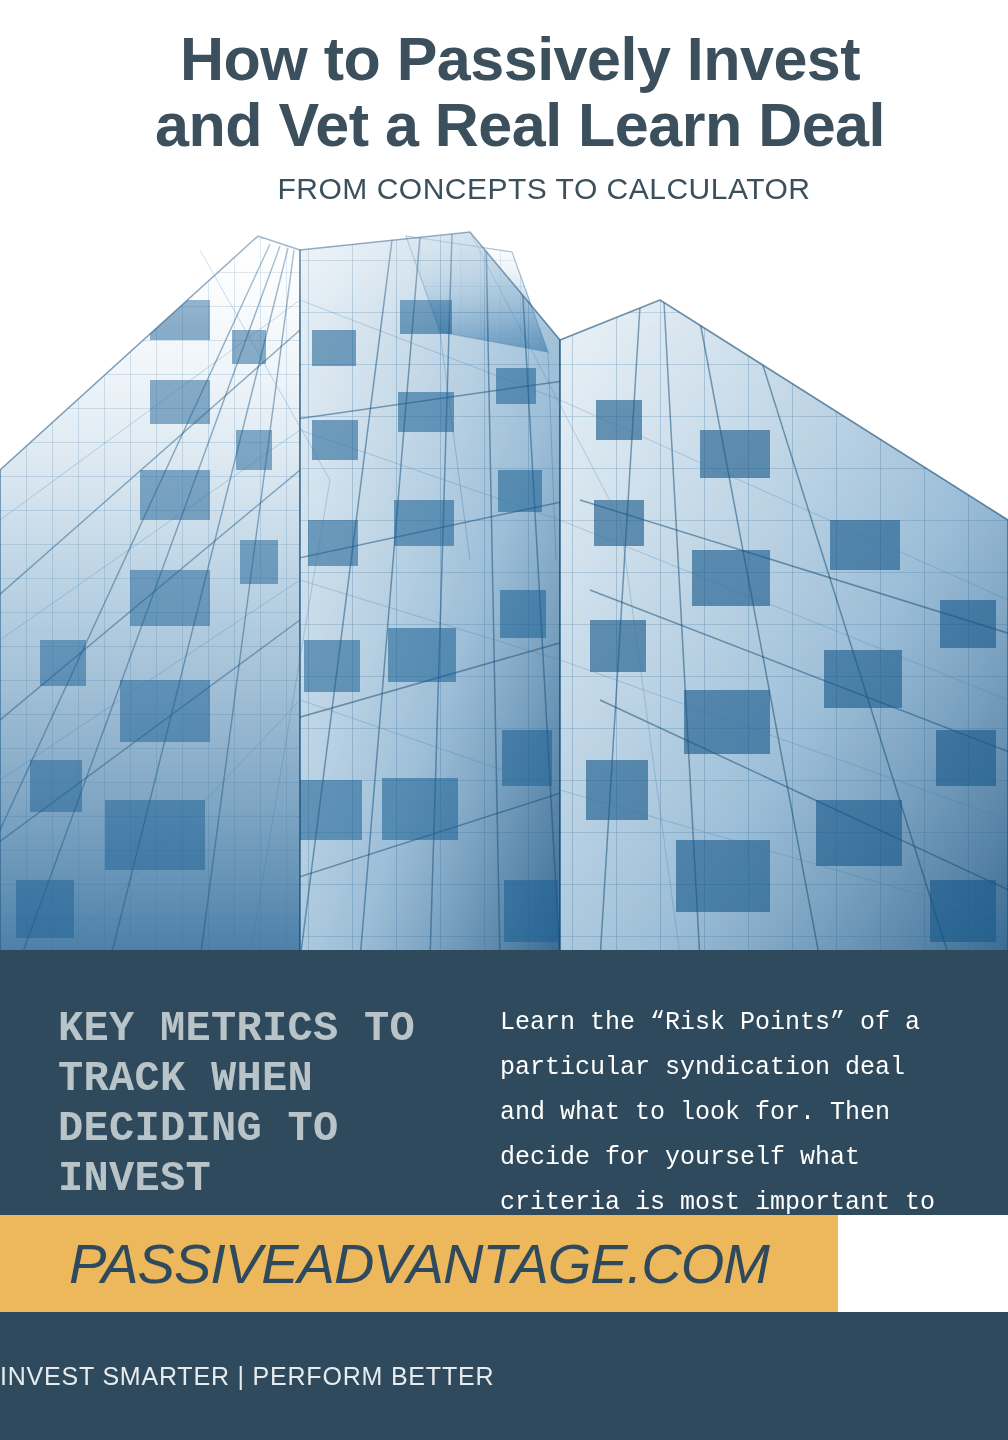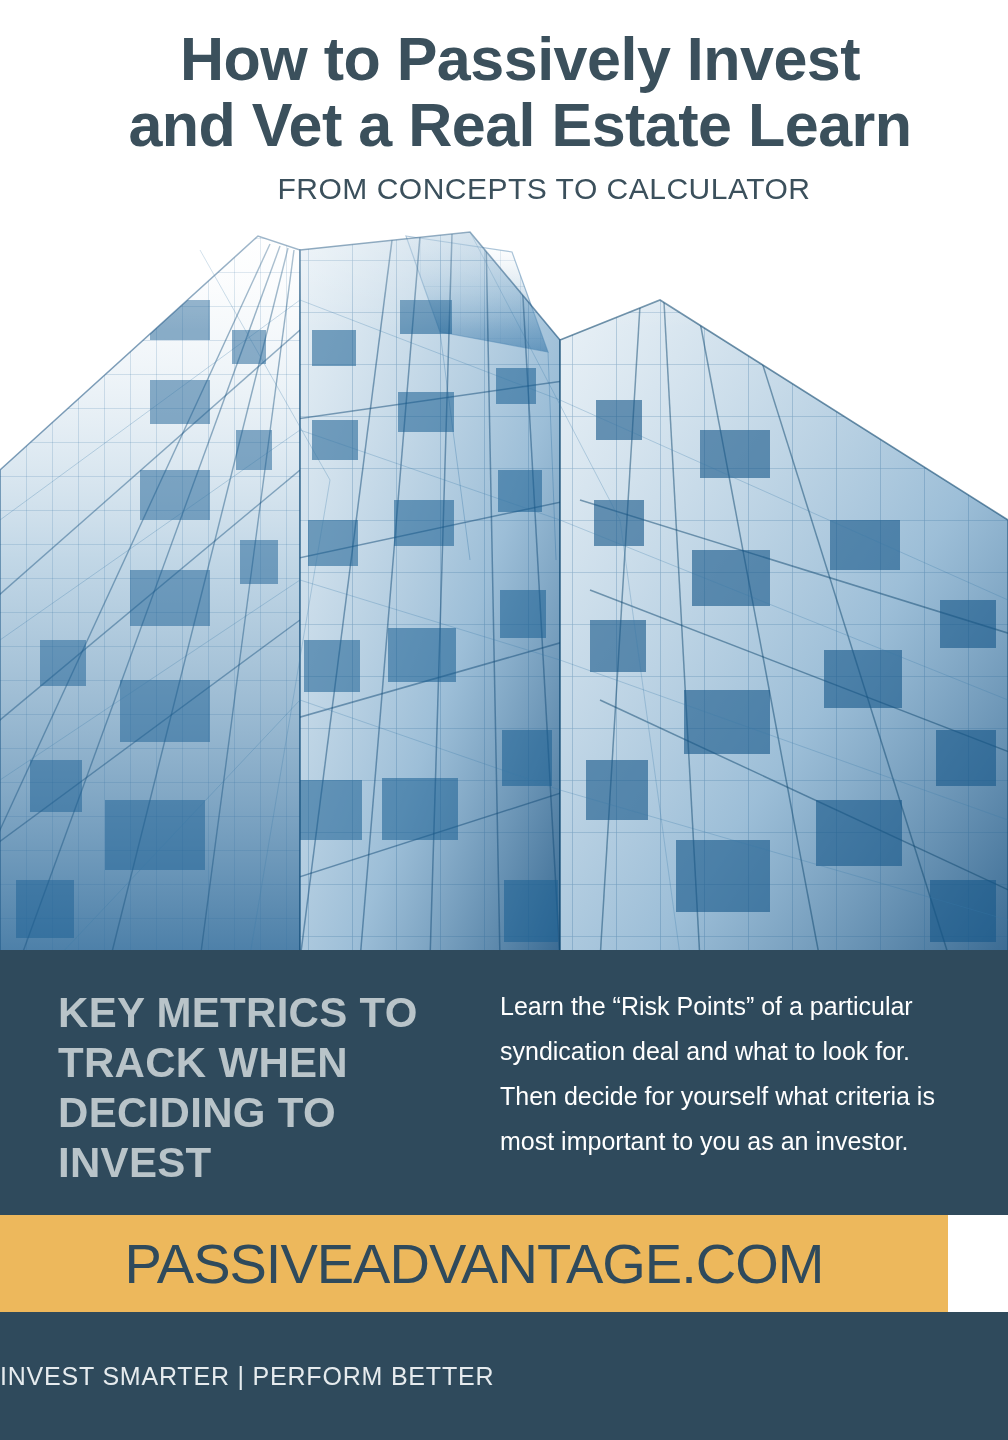--- a/index.html
+++ b/index.html
@@ -67,21 +67,22 @@
     width: 1008px;
     height: 265px;
     background: #2f4a5c;
     z-index: 6;
   }
   .band-inner {
     display: flex;
     width: 100%;
     height: 100%;
     box-sizing: border-box;
-    padding: 24px 58px 0 58px;
+    padding: 40px 58px 0 58px;
+    font-family: Liberation Mono, monospace;
   }
   .metrics-head {
     width: 430px;
     font-size: 42px;
     line-height: 50px;
     font-weight: bold;
     color: #b9c4c9;
     letter-spacing: 0.3px;
     padding-top: 14px;
   }
@@ -92,27 +93,28 @@
     font-size: 25px;
     line-height: 45px;
     color: #ffffff;
   }
 
   
   .domain-bar {
     position: absolute;
     left: 0;
     top: 1215px;
-    width: 948px;
+    width: 838px;
     height: 97px;
     background: #edb85c;
     z-index: 7;
     display: flex;
     align-items: center;
     justify-content: center;
+    font-style: italic;
   }
   .domain-text {
     font-size: 56px;
     letter-spacing: -1px;
     color: #2f4a5c;
     font-weight: normal;
   }
 
   
   .footer {
@@ -312,21 +314,21 @@
         <polyline points="470,232 620,520 680,955"></polyline>
       </g>
 
       <rect x="0" y="0" width="1008" height="330" fill="url(#gHaze)"></rect>
     </svg>
   </div>
 
   <div class="header">
     <div class="title">
       <span>How to Passively Invest</span><br>
-      <span>and Vet a Real Estate Learn</span>
+      <span>and Vet a Real Learn Deal</span>
     </div>
     <div class="subtitle">FROM CONCEPTS TO CALCULATOR</div>
   </div>
 
   <div class="band">
     <div class="band-inner">
       <div class="metrics-head">KEY METRICS TO TRACK WHEN DECIDING TO INVEST</div>
       <div class="blurb">Learn the “Risk Points” of a particular syndication deal and what to look for. Then decide for yourself what criteria is most important to you as an investor.</div>
     </div>
   </div>

